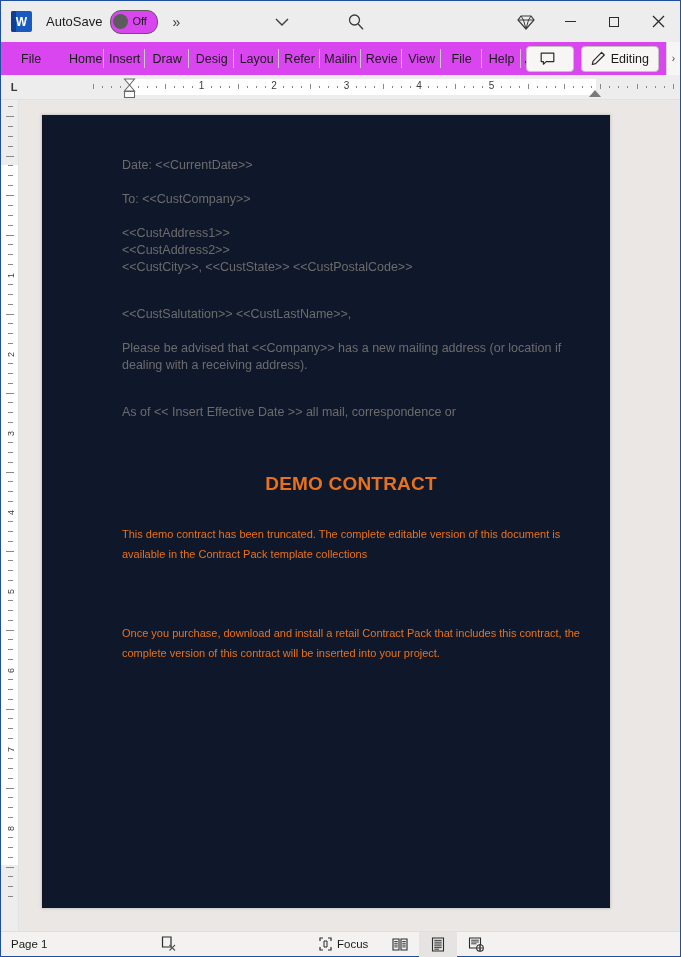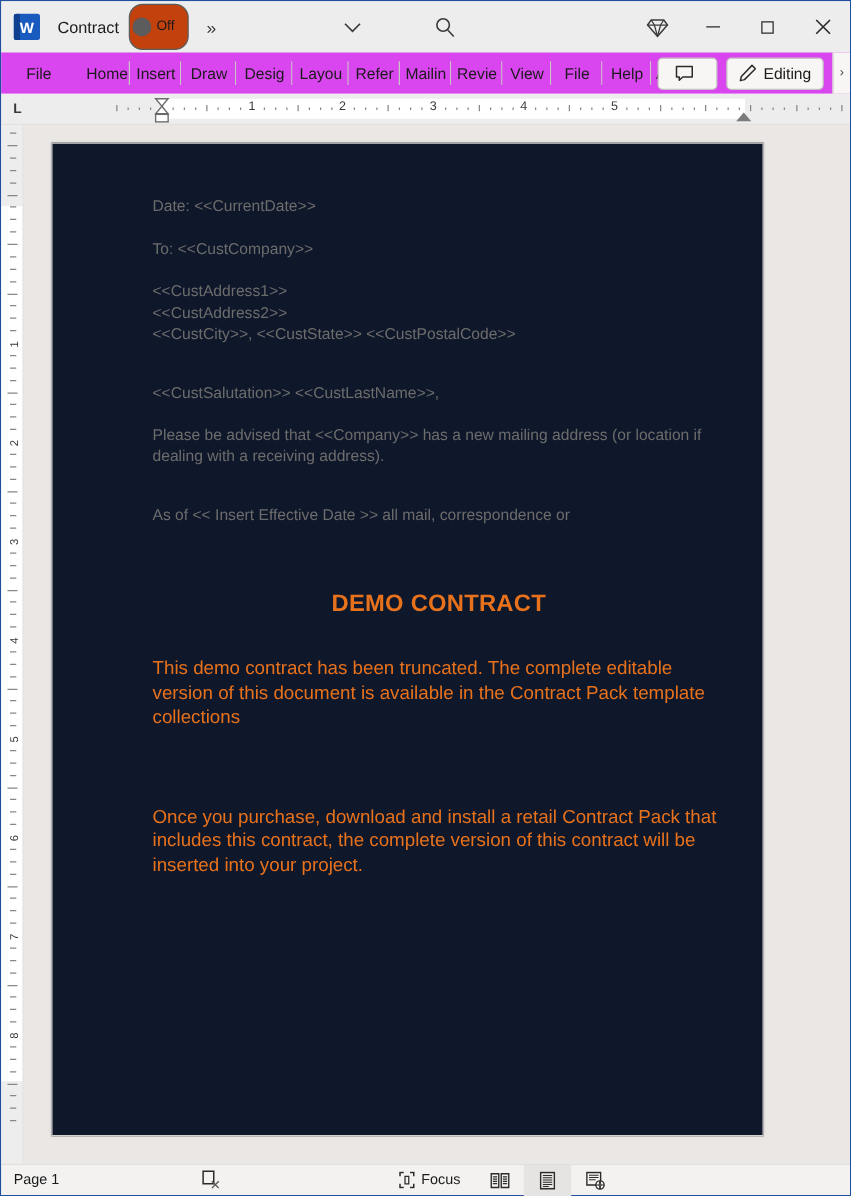--- a/index.html
+++ b/index.html
@@ -38,22 +38,22 @@
   .word-logo::before {
     content:""; position:absolute; left:0; top:0; bottom:0; width:5px;
     background:#103f91;
   }
   .word-logo span { position: relative; z-index:2; font-family:"Liberation Sans",sans-serif; font-size:12px; }
   .autosave-label {
     font-size: 13px; color: #1b1b1b; margin-left: 14px; white-space: nowrap;
   }
   .toggle {
     margin-left: 8px;
-    width: 48px; height: 37px; border-radius: 11px;
-    border: 1.3px solid #5c5c5c; background: #c2410c;
+    width: 48px; height: 24px; border-radius: 11px;
+    border: 1.3px solid #5c5c5c; background: #d946ef;
     display: flex; align-items: center; padding: 0 2px;
     position: relative;
   }
   .toggle .knob {
     width: 15px; height: 15px; border-radius: 50%; background: #5c5c5c;
     flex: 0 0 auto;
   }
   .toggle .tog-text {
     font-size: 11px; color: #1b1b1b; margin-left: 4px; line-height: 1;
   }
@@ -189,21 +189,21 @@
     margin-bottom: 0;
   }
   .gap-sm { height: 17px; }
   .gap-md { height: 30px; }
   .gap-lg { height: 52px; }
   .demo-title {
     text-align: center; color: #e8721c; font-size: 19px; font-weight: bold;
     font-family: "Liberation Sans", sans-serif; letter-spacing: .2px;
   }
   .orange-p {
-    color: #e8721c; font-size: 15px; line-height: 19.5px;
+    color: #e8721c; font-size: 11px; line-height: 19.5px;
     font-family: "Liberation Sans", sans-serif;
   }
   .link-p {
     color: #e8721c; font-size: 12.5px; line-height: 16.5px;
     text-decoration: underline; word-break: break-all;
     font-family: "Liberation Sans", sans-serif;
     display: block;
   }
 
   
@@ -225,21 +225,21 @@
 </style>
 </head>
 <body>
 
 <div id="app">
 
   <div class="titlebar">
     <div class="word-logo">
       <span>W</span>
     </div>
-    <div class="autosave-label">Contract</div>
+    <div class="autosave-label">AutoSave</div>
     <div class="toggle">
       <div class="knob"></div>
       <div class="tog-text">Off</div>
     </div>
     <div class="chev-small">»</div>
 
     <div class="tb-center">
       <div class="tb-icon">
         <svg width="14" height="10" viewBox="0 0 14 10">
             <path d="M1 2 L7 8 L13 2" fill="none" stroke="#3b3b3b" stroke-width="1.4"></path>

